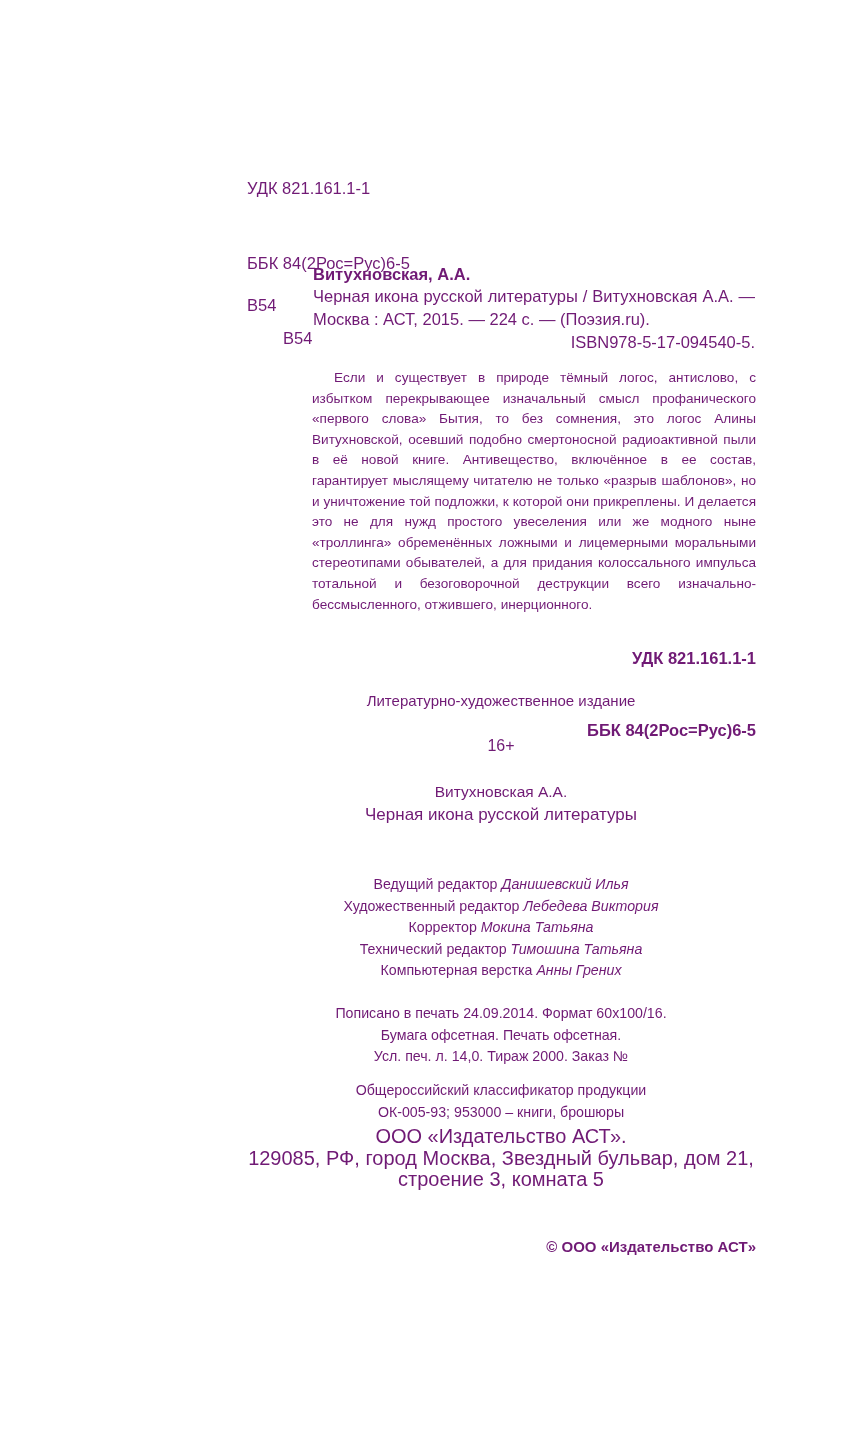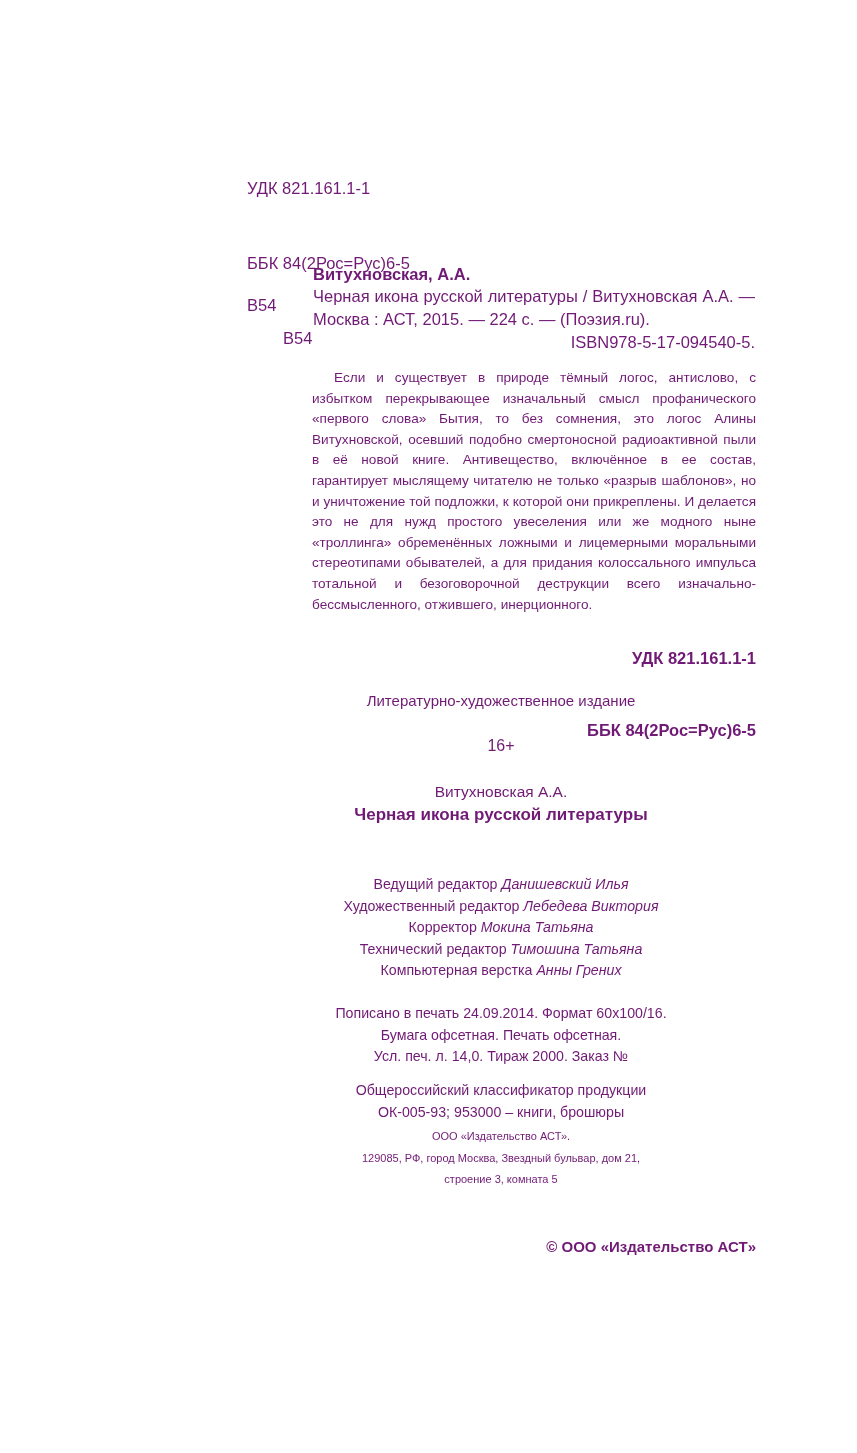--- a/index.html
+++ b/index.html
@@ -111,21 +111,21 @@
     line-height: 22px;
   }
   .title-author {
     top: 780px;
     font-size: 15.5px;
     line-height: 23px;
   }
   .title-main {
     top: 803px;
     font-size: 17px;
-    font-weight: bold;
+    font-weight: normal;
     line-height: 24px;
   }
   .credits {
     top: 874px;
     font-size: 14.2px;
     line-height: 21.5px;
   }
   .credits .name {
     font-style: italic;
   }
@@ -134,21 +134,21 @@
     font-size: 14.2px;
     line-height: 21.5px;
   }
   .classifier {
     top: 1080px;
     font-size: 14.2px;
     line-height: 21.5px;
   }
   .publisher {
     top: 1126px;
-    font-size: 11px;
+    font-size: 20px;
     line-height: 21.5px;
   }
 
   .copyright {
     position: absolute;
     right: 101px;
     top: 1236px;
     font-size: 15px;
     font-weight: bold;
     line-height: 22px;

